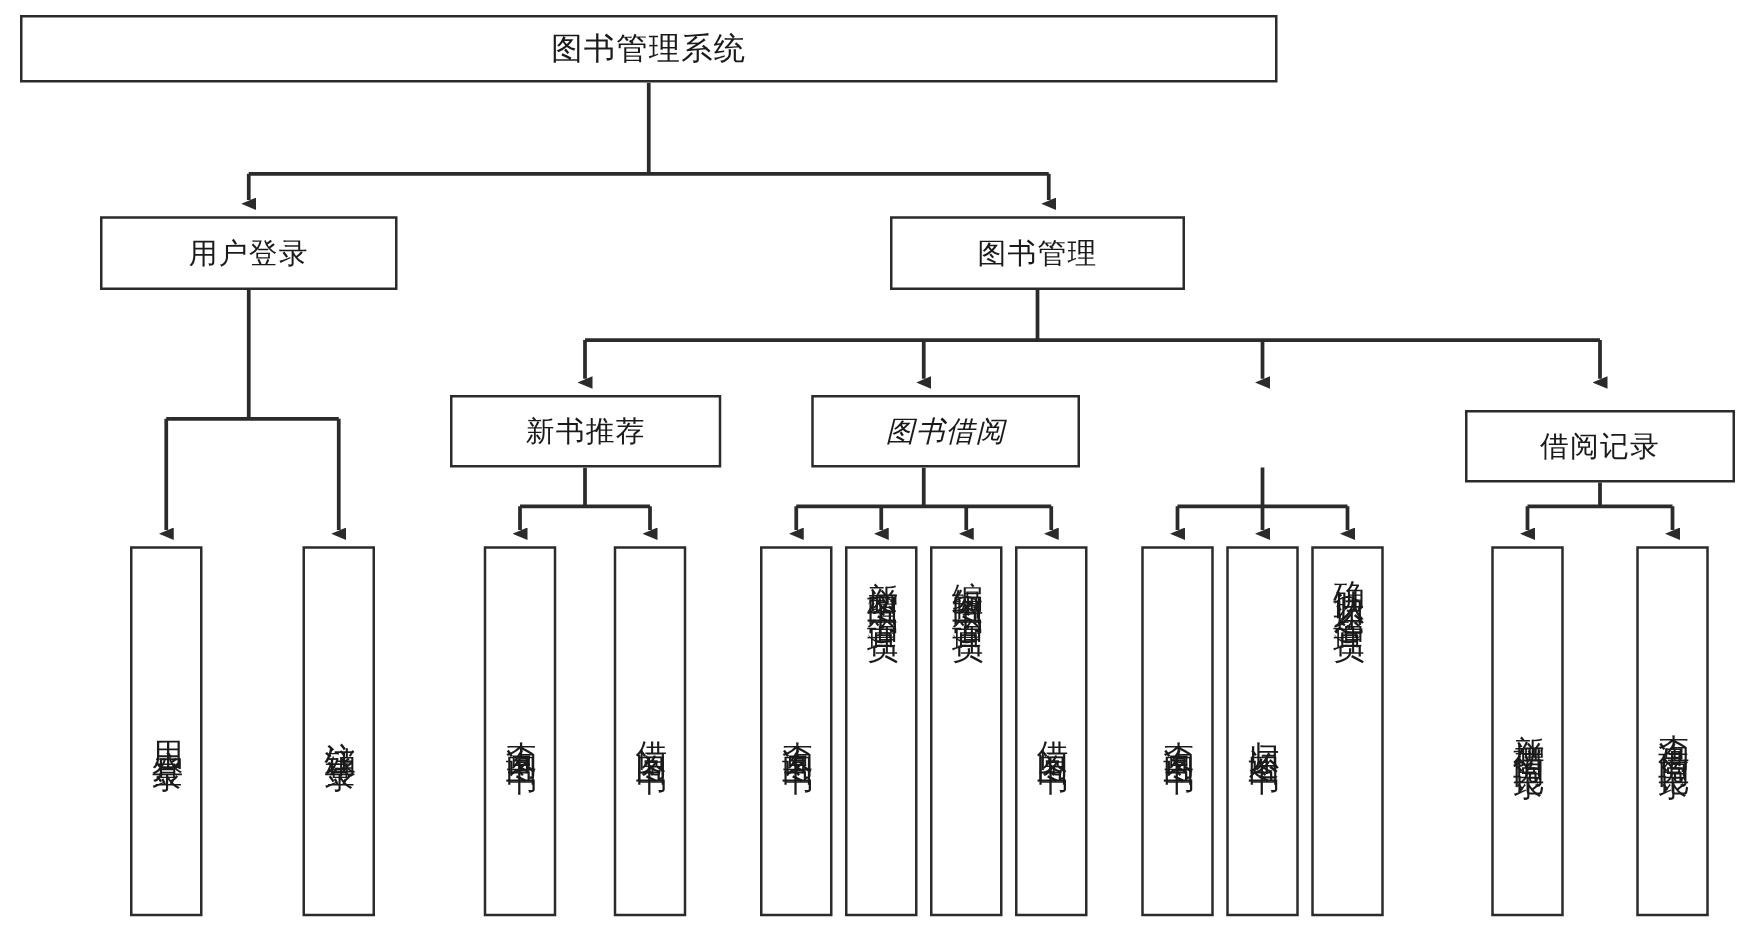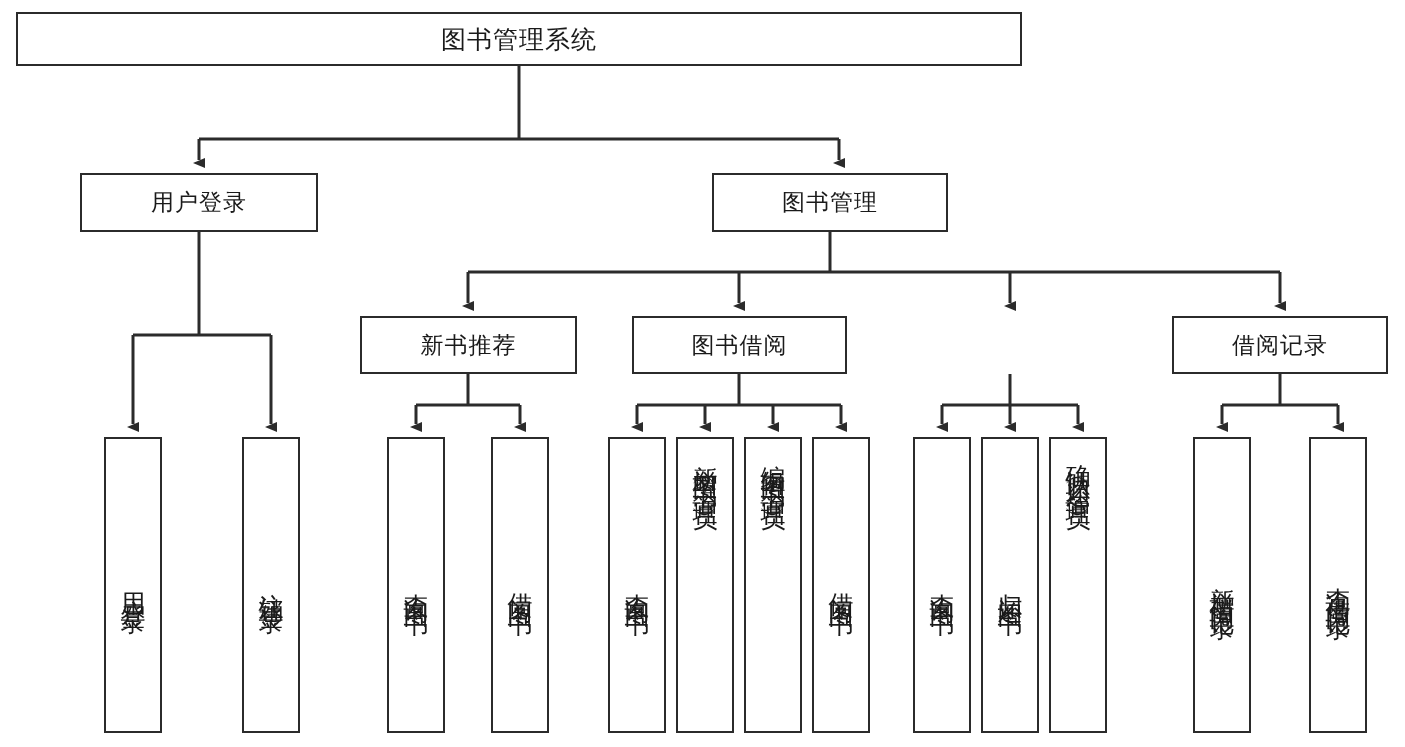--- a/index.html
+++ b/index.html
@@ -118,24 +118,24 @@
   <div class="node h-node" style="left:80px;top:173px;width:238px;height:59px;">
     <span class="lbl">用户登录</span>
   </div>
   <div class="node h-node" style="left:360px;top:316px;width:217px;height:58px;">
     <span class="lbl">新书推荐</span>
   </div>
 
   <div class="node h-node" style="left:712px;top:173px;width:236px;height:59px;">
     <span class="lbl">图书管理</span>
   </div>
-  <div class="node h-node" style="left:632px;top:316px;width:215px;height:58px;">
+  <div class="node h-node" style="left:649px;top:316px;width:215px;height:58px;font-style:italic;">
     <span class="lbl">图书借阅</span>
   </div>
-  <div class="node h-node" style="left:1172px;top:316px;width:216px;height:58px;align-items:center;">
+  <div class="node h-node" style="left:1172px;top:328px;width:216px;height:58px;align-items:center;">
     <span class="lbl">借阅记录</span>
   </div>
 
   <div class="node v-node center-txt" style="left:104px;top:437px;width:58px;height:296px;">
     <span class="lbl">用户登录</span>
   </div>
   <div class="node v-node center-txt" style="left:242px;top:437px;width:58px;height:296px;">
     <span class="lbl">注销登录</span>
   </div>
 

